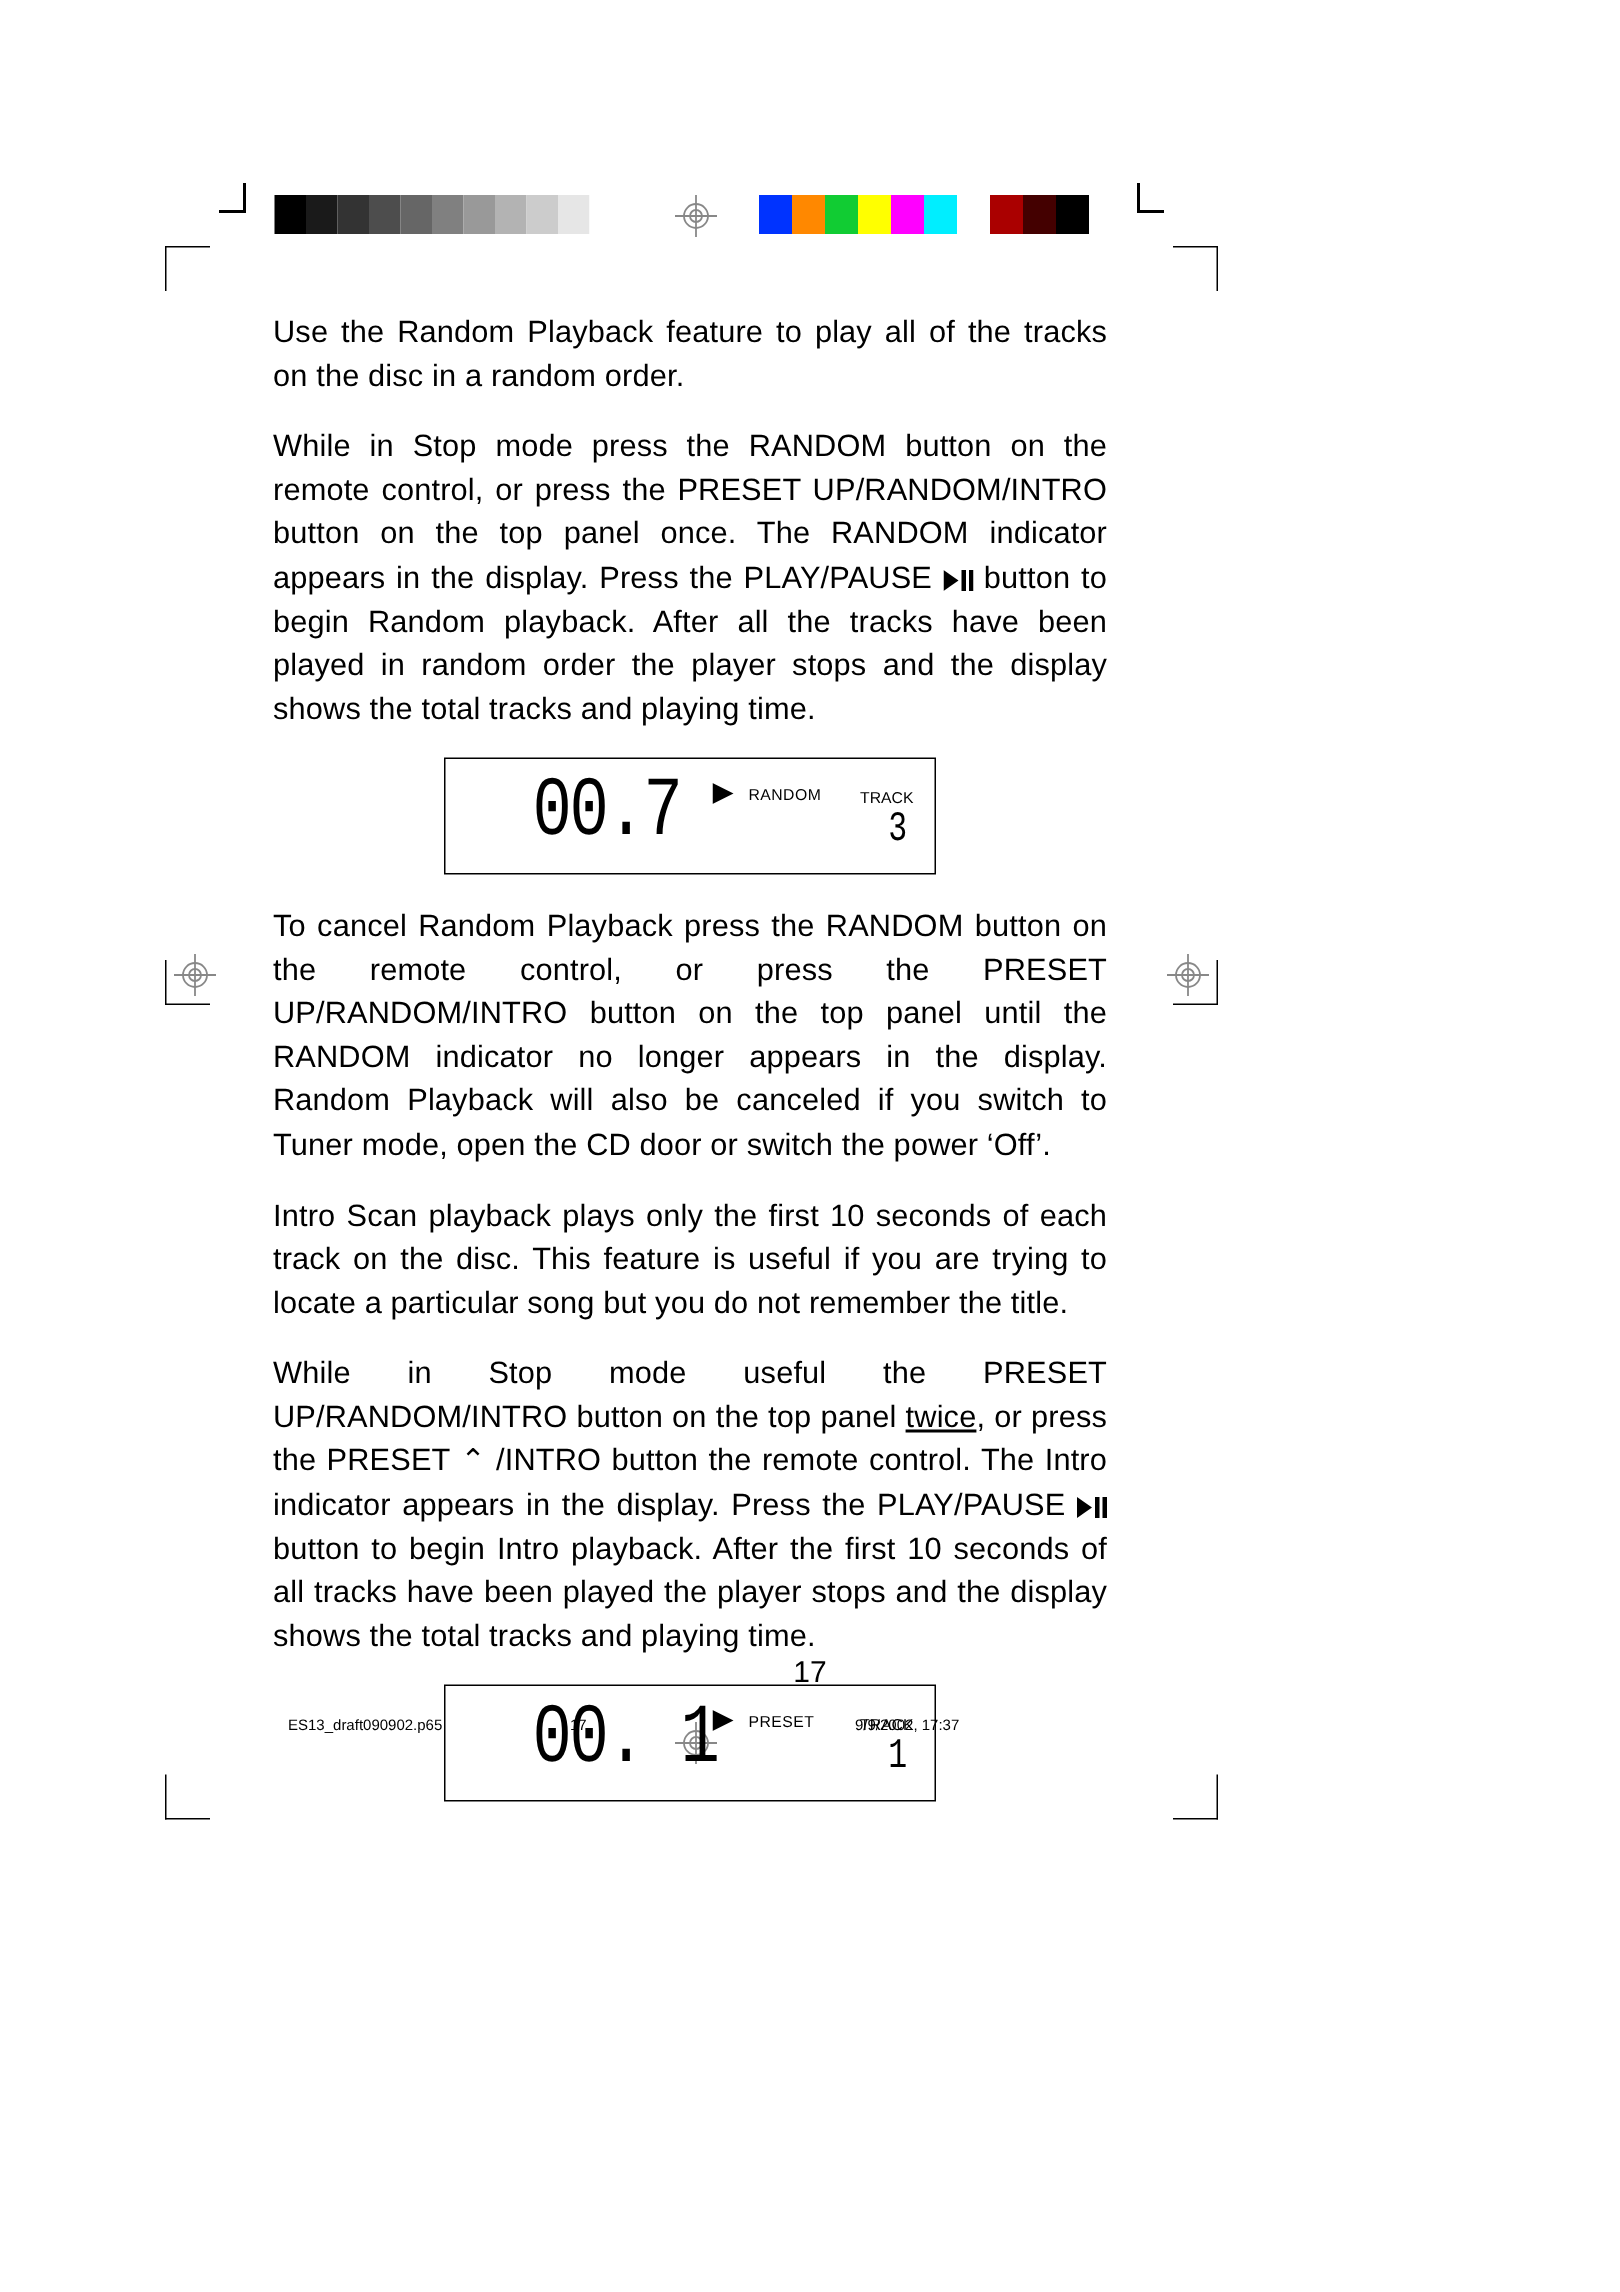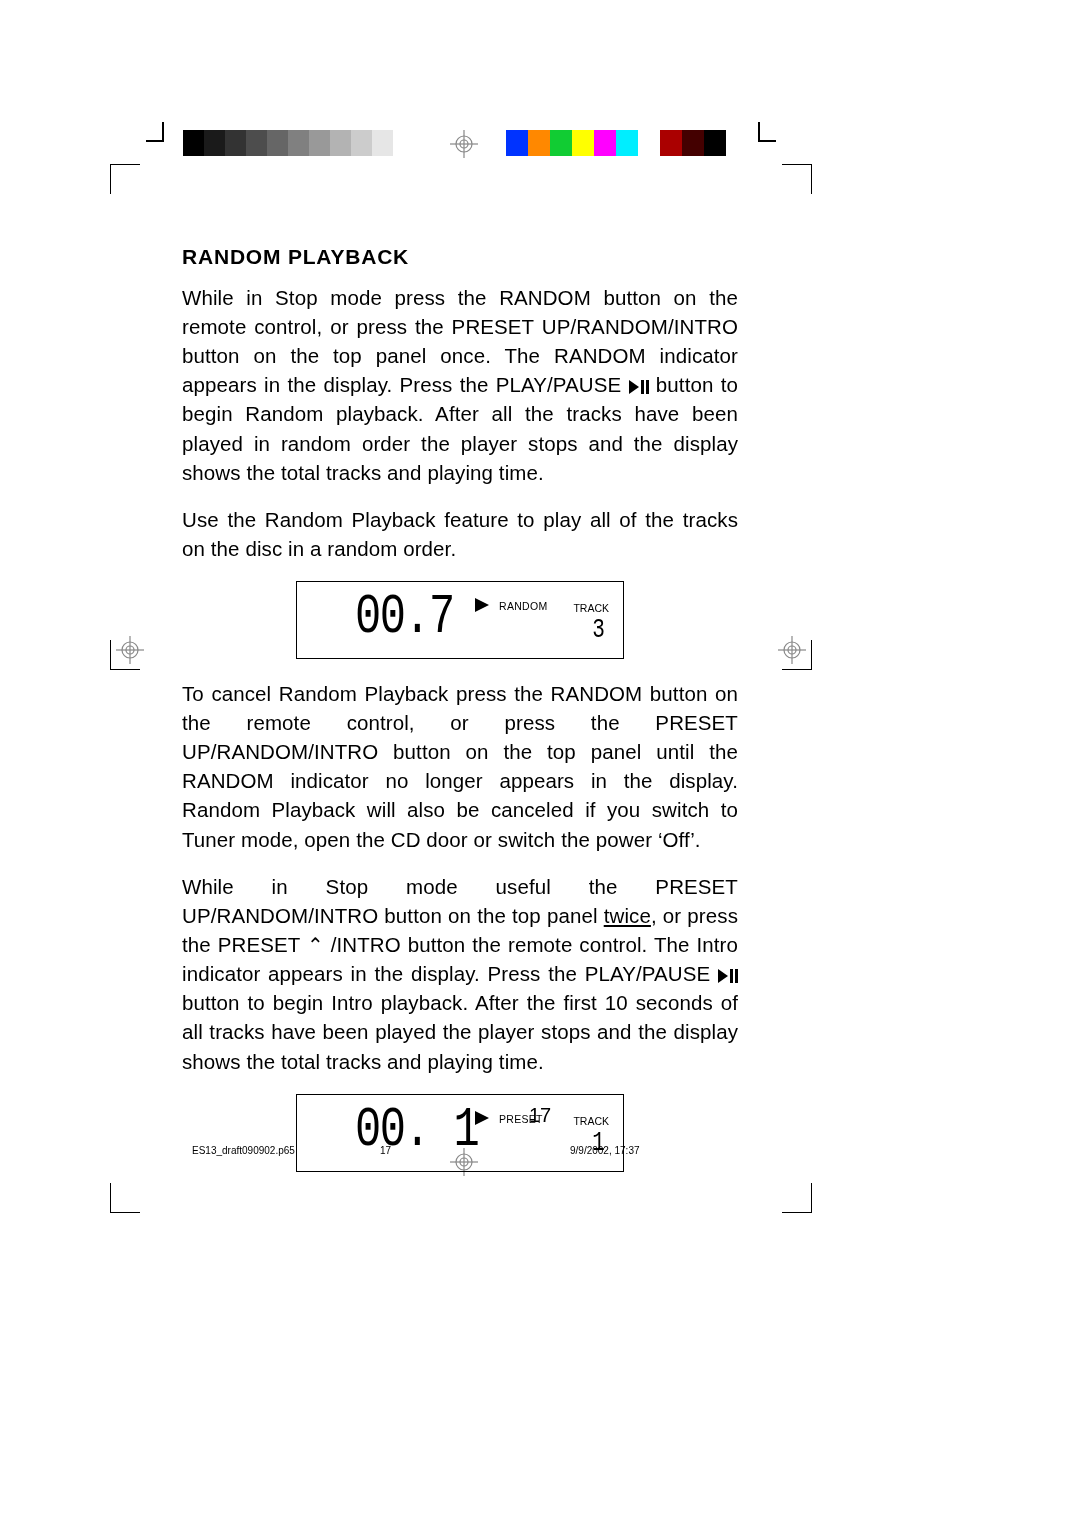--- a/index.html
+++ b/index.html
@@ -119,46 +119,46 @@
     <div style="width: 22px; background: rgb(255, 0, 255);"></div>
     <div style="width: 22px; background: rgb(0, 238, 255);"></div>
     <div style="width: 22px; background: rgb(255, 255, 255);"></div>
     <div style="width: 22px; background: rgb(170, 0, 0);"></div>
     <div style="width: 22px; background: rgb(68, 0, 0);"></div>
     <div style="width: 22px; background: rgb(0, 0, 0);"></div>
   </div>
 
 <div class="content">
 
-  <h2>RANDOM PLAYBACK</h2>
+  <p>Use the Random Playback feature to play all of the tracks on the disc in a random order.</p>
   <p>
     <span>While in Stop mode press the RANDOM button on the remote control, or press the PRESET UP/RANDOM/INTRO button on the top panel once. The RANDOM indicator appears in the display. Press the PLAY/PAUSE </span>
     <span class="inline-icon"><svg width="20" height="14">
           <polygon points="0,0 10,7 0,14" fill="#000"></polygon>
           <rect x="12" y="0" width="3" height="14" fill="#000"></rect>
           <rect x="17" y="0" width="3" height="14" fill="#000"></rect>
         </svg></span>
     <span> button to begin Random playback. After all the tracks have been played in random order the player stops and the display shows the total tracks and playing time.</span>
   </p>
-  <p>Use the Random Playback feature to play all of the tracks on the disc in a random order.</p>
 
   <div class="lcd">
     <span class="seg">00.7</span>
     <span class="play-tri">
         <svg width="16" height="14">
           <polygon points="0,0 14,7 0,14" fill="#000"></polygon>
         </svg>
       </span>
     <span class="mode-label">RANDOM</span>
     <span class="track-label">TRACK</span>
     <span class="track-val">3</span>
   </div>
 
   <p>To cancel Random Playback press the RANDOM button on the remote control, or press the PRESET UP/RANDOM/INTRO button on the top panel until the RANDOM indicator no longer appears in the display. Random Playback will also be canceled if you switch to Tuner mode, open the CD door or switch the power ‘Off’.</p>
 
+  <p>Intro Scan playback plays only the first 10 seconds of each track on the disc. This feature is useful if you are trying to locate a particular song but you do not remember the title.</p>
   <p>
     <span>While in Stop mode useful the PRESET UP/RANDOM/INTRO button on the top panel </span><span class="underlined">twice</span><span>, or press the PRESET </span><span class="chev">⌃</span><span> /INTRO button the remote control. The Intro indicator appears in the display. Press the PLAY/PAUSE </span><span class="inline-icon"><svg width="20" height="14">
           <polygon points="0,0 10,7 0,14" fill="#000"></polygon>
           <rect x="12" y="0" width="3" height="14" fill="#000"></rect>
           <rect x="17" y="0" width="3" height="14" fill="#000"></rect>
         </svg></span><span> button to begin Intro playback. After the first 10 seconds of all tracks have been played the player stops and the display shows the total tracks and playing time.</span>
   </p>
 
   <div class="lcd">
     <span class="seg">00. 1</span>

